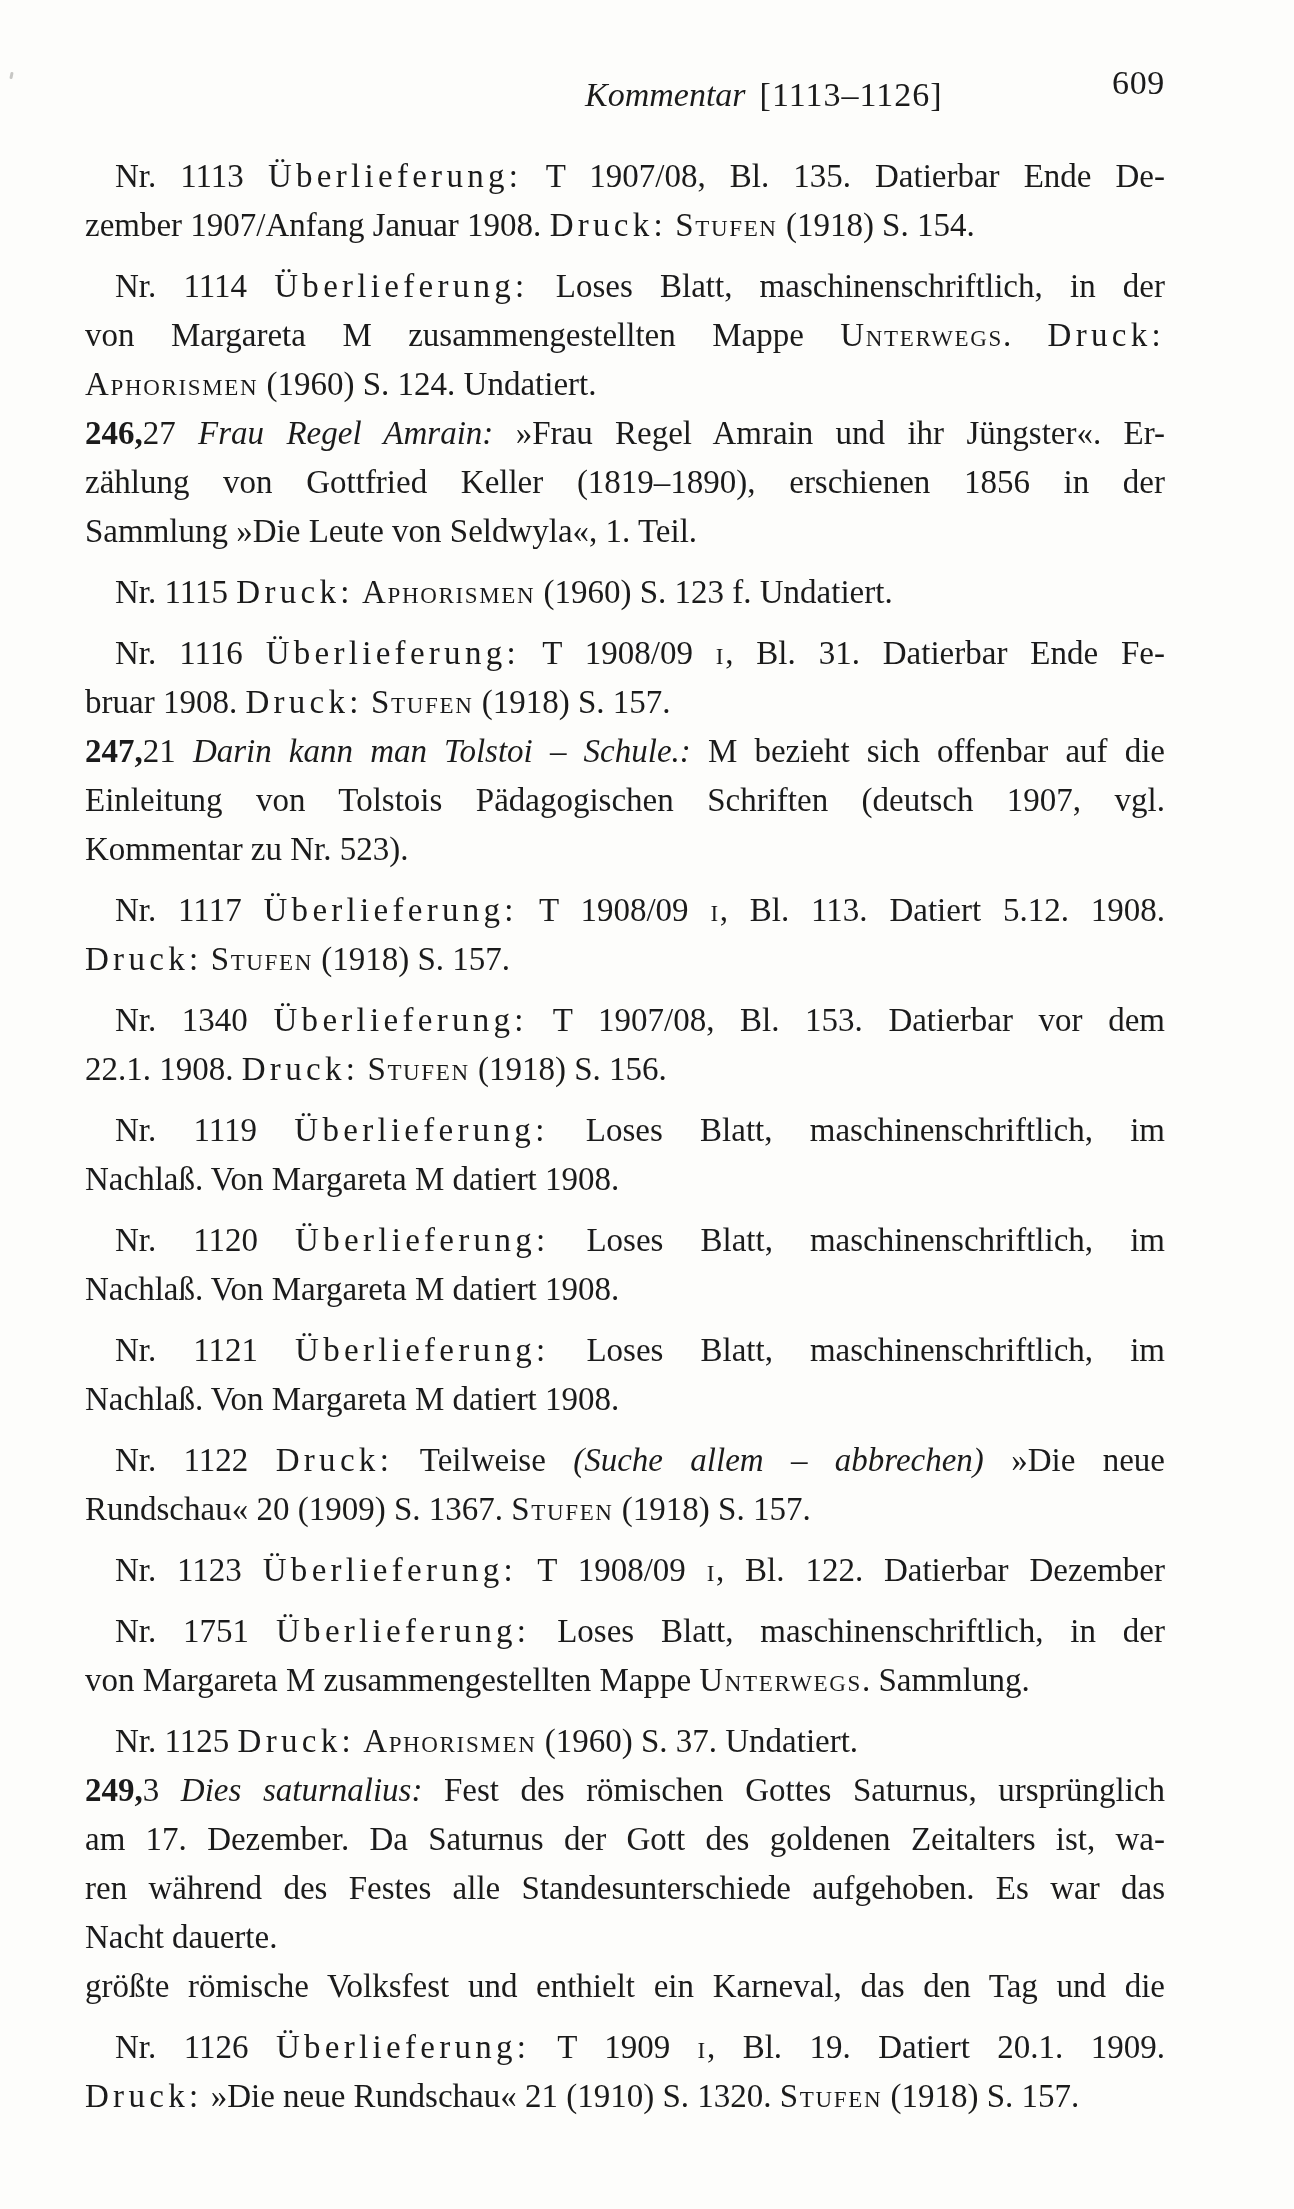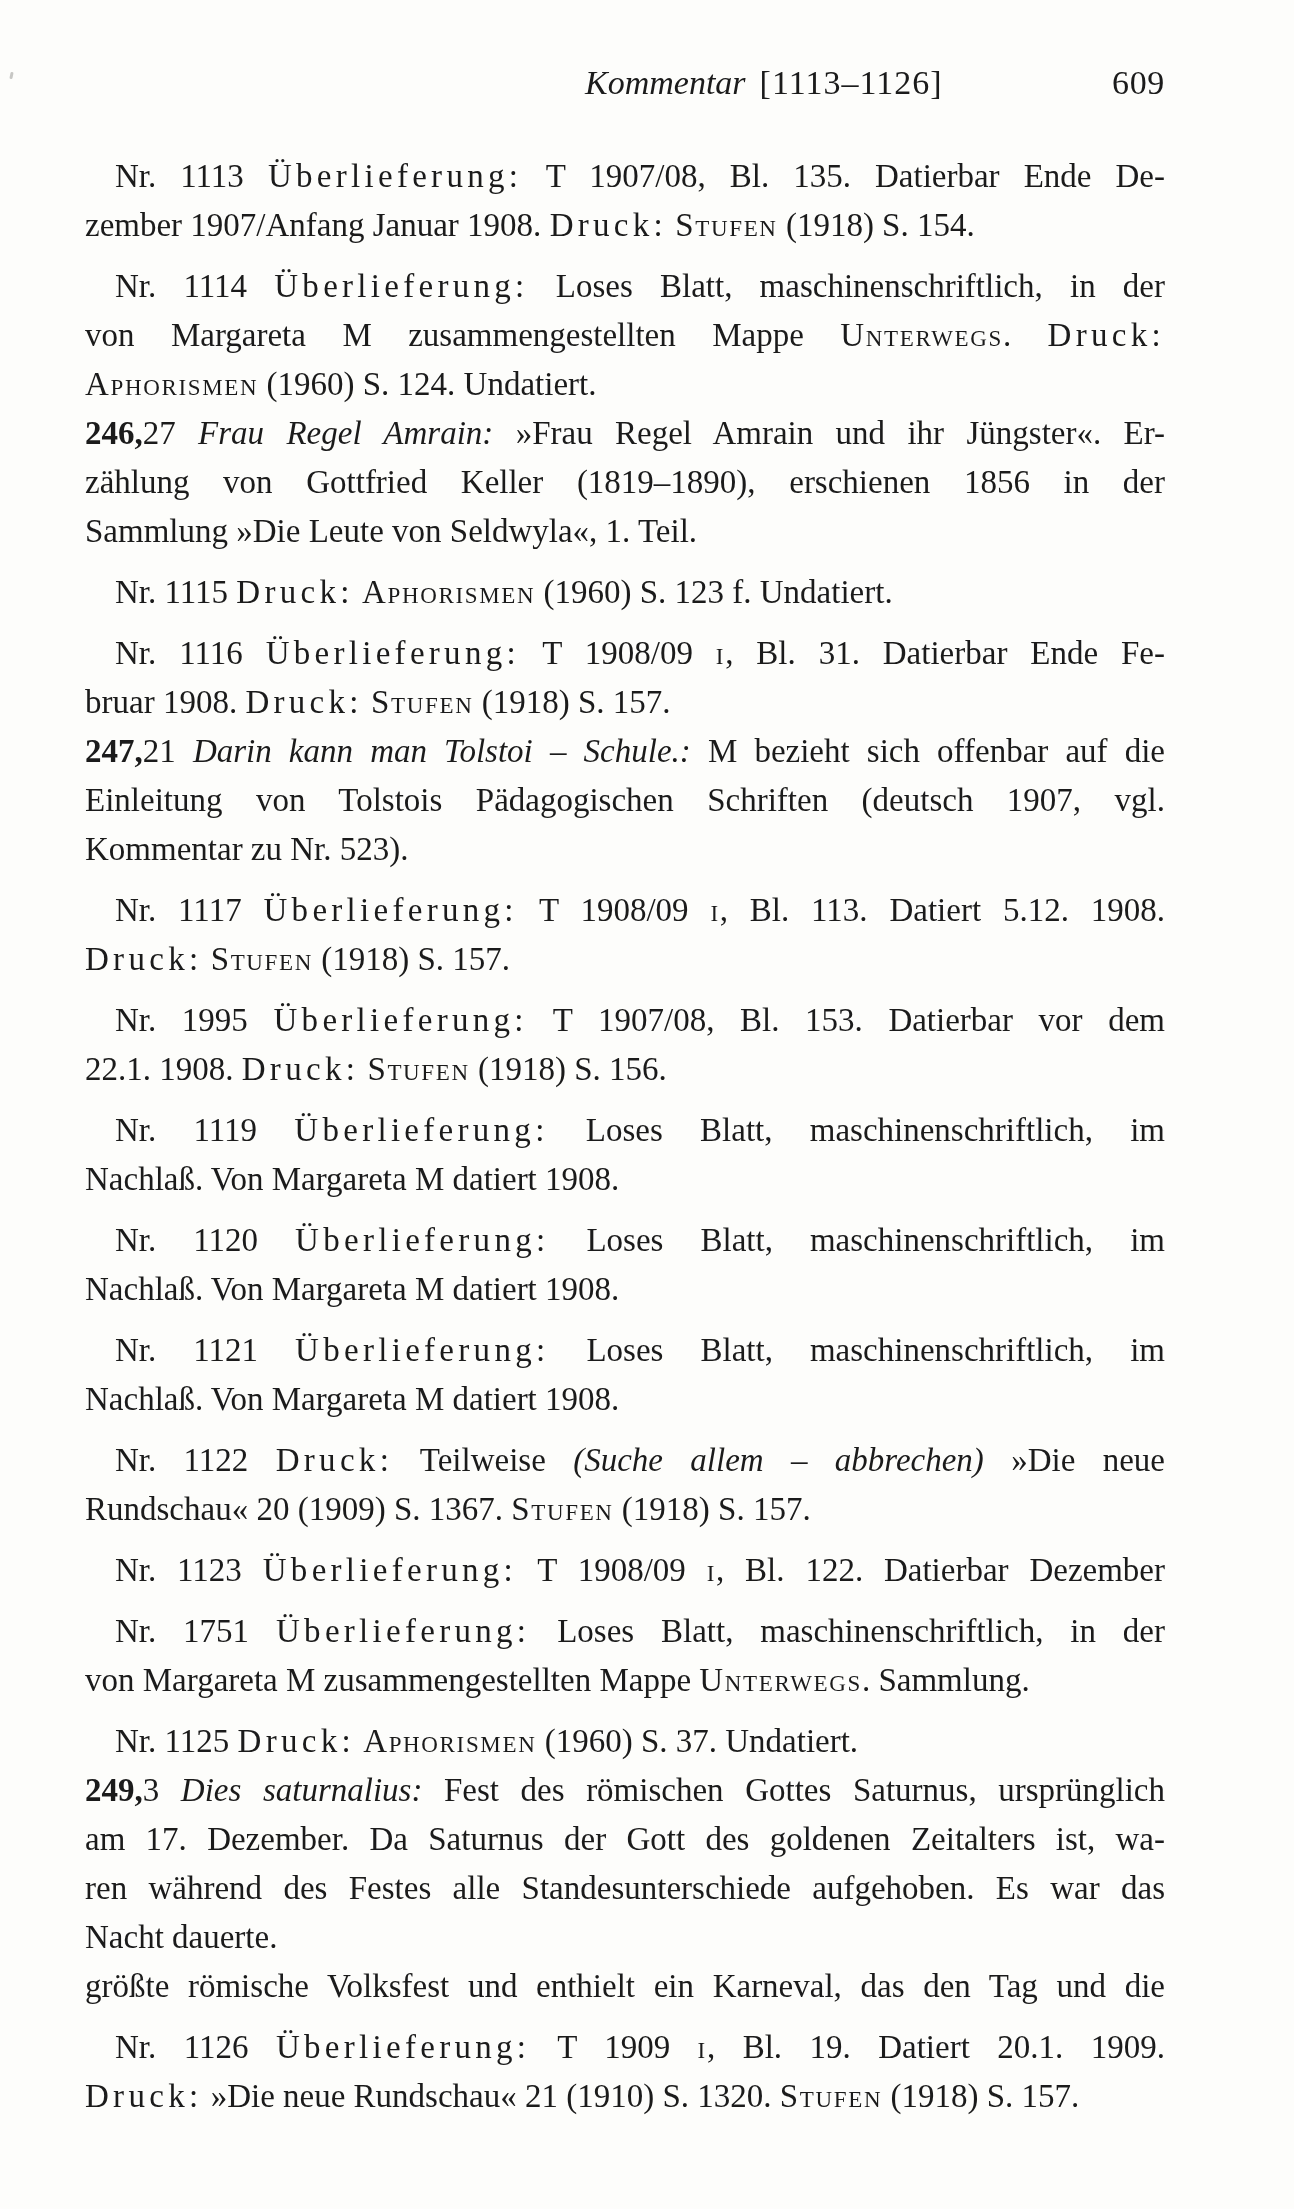--- a/index.html
+++ b/index.html
@@ -20,21 +20,21 @@
     transform:rotate(12deg);
     border-radius:2px;
     opacity:.55;
   }
   .header{
     position:absolute;
     top:64px;left:85px;
     width:1080px;height:50px;
     font-size:34px;
   }
-  .header-title{position:absolute;left:500px;top:0;white-space:nowrap;}
+  .header-title{position:absolute;left:500px;top:12px;white-space:nowrap;}
   .header-title .it{font-style:italic;}
   .header-range{margin-left:14px;letter-spacing:0.03em;}
   .header-page{position:absolute;right:0;top:0;letter-spacing:0.02em;}
   .body{
     position:absolute;
     top:140px;left:85px;
     width:1080px;
   }
   .line{
     font-size:33px;
@@ -73,21 +73,21 @@
       <div class="line cont"><span class="run-p">zählung von Gottfried Keller (1819–1890), erschienen 1856 in der</span></div>
       <div class="line cont pend"><span class="run-p">Sammlung »Die Leute von Seldwyla«, 1. Teil.</span></div>
       <div class="line ind pend"><span class="run-p">Nr. 1115 </span><span class="run-sp">Druck:</span><span class="run-p"> </span><span class="run-sc">Aphorismen</span><span class="run-p"> (1960) S. 123 f. Undatiert.</span></div>
       <div class="line ind"><span class="run-p">Nr. 1116 </span><span class="run-sp">Überlieferung:</span><span class="run-p"> T 1908/09 </span><span class="run-sc">i</span><span class="run-p">, Bl. 31. Datierbar Ende Fe-</span></div>
       <div class="line cont pend"><span class="run-p">bruar 1908. </span><span class="run-sp">Druck:</span><span class="run-p"> </span><span class="run-sc">Stufen</span><span class="run-p"> (1918) S. 157.</span></div>
       <div class="line flush"><span class="run-b">247,</span><span class="run-p">21 </span><span class="run-i">Darin kann man Tolstoi – Schule.:</span><span class="run-p"> M bezieht sich offenbar auf die</span></div>
       <div class="line cont"><span class="run-p">Einleitung von Tolstois Pädagogischen Schriften (deutsch 1907, vgl.</span></div>
       <div class="line cont pend"><span class="run-p">Kommentar zu Nr. 523).</span></div>
       <div class="line ind"><span class="run-p">Nr. 1117 </span><span class="run-sp">Überlieferung:</span><span class="run-p"> T 1908/09 </span><span class="run-sc">i</span><span class="run-p">, Bl. 113. Datiert 5.12. 1908.</span></div>
       <div class="line cont pend"><span class="run-sp">Druck:</span><span class="run-p"> </span><span class="run-sc">Stufen</span><span class="run-p"> (1918) S. 157.</span></div>
-      <div class="line ind"><span class="run-p">Nr. 1995 </span><span class="run-sp">Überlieferung:</span><span class="run-p"> T 1907/08, Bl. 153. Datierbar vor dem</span></div>
+      <div class="line ind"><span class="run-p">Nr. 1340 </span><span class="run-sp">Überlieferung:</span><span class="run-p"> T 1907/08, Bl. 153. Datierbar vor dem</span></div>
       <div class="line cont pend"><span class="run-p">22.1. 1908. </span><span class="run-sp">Druck:</span><span class="run-p"> </span><span class="run-sc">Stufen</span><span class="run-p"> (1918) S. 156.</span></div>
       <div class="line ind"><span class="run-p">Nr. 1119 </span><span class="run-sp">Überlieferung:</span><span class="run-p"> Loses Blatt, maschinenschriftlich, im</span></div>
       <div class="line cont pend"><span class="run-p">Nachlaß. Von Margareta M datiert 1908.</span></div>
       <div class="line ind"><span class="run-p">Nr. 1120 </span><span class="run-sp">Überlieferung:</span><span class="run-p"> Loses Blatt, maschinenschriftlich, im</span></div>
       <div class="line cont pend"><span class="run-p">Nachlaß. Von Margareta M datiert 1908.</span></div>
       <div class="line ind"><span class="run-p">Nr. 1121 </span><span class="run-sp">Überlieferung:</span><span class="run-p"> Loses Blatt, maschinenschriftlich, im</span></div>
       <div class="line cont pend"><span class="run-p">Nachlaß. Von Margareta M datiert 1908.</span></div>
       <div class="line ind"><span class="run-p">Nr. 1122 </span><span class="run-sp">Druck:</span><span class="run-p"> Teilweise </span><span class="run-i">(Suche allem – abbrechen)</span><span class="run-p"> »Die neue</span></div>
       <div class="line cont pend"><span class="run-p">Rundschau« 20 (1909) S. 1367. </span><span class="run-sc">Stufen</span><span class="run-p"> (1918) S. 157.</span></div>
       <div class="line ind"><span class="run-p">Nr. 1123 </span><span class="run-sp">Überlieferung:</span><span class="run-p"> T 1908/09 </span><span class="run-sc">i</span><span class="run-p">, Bl. 122. Datierbar Dezember</span></div>

